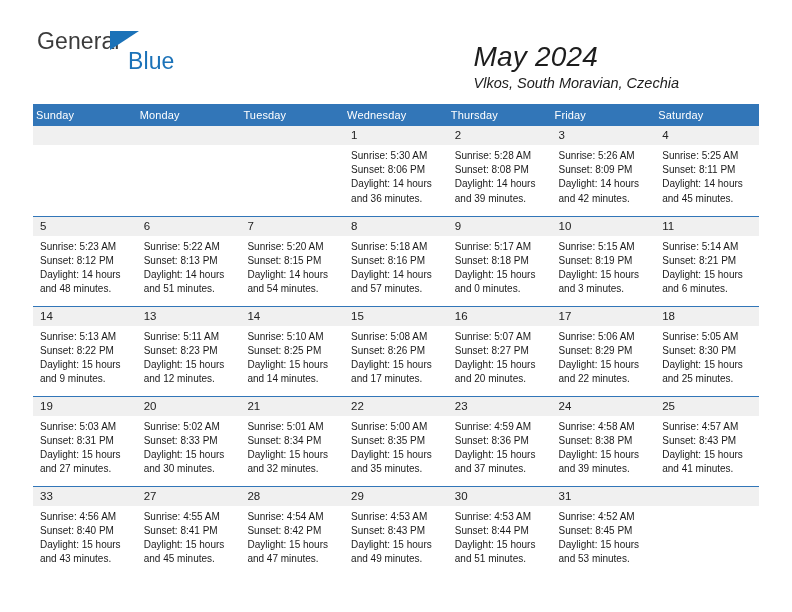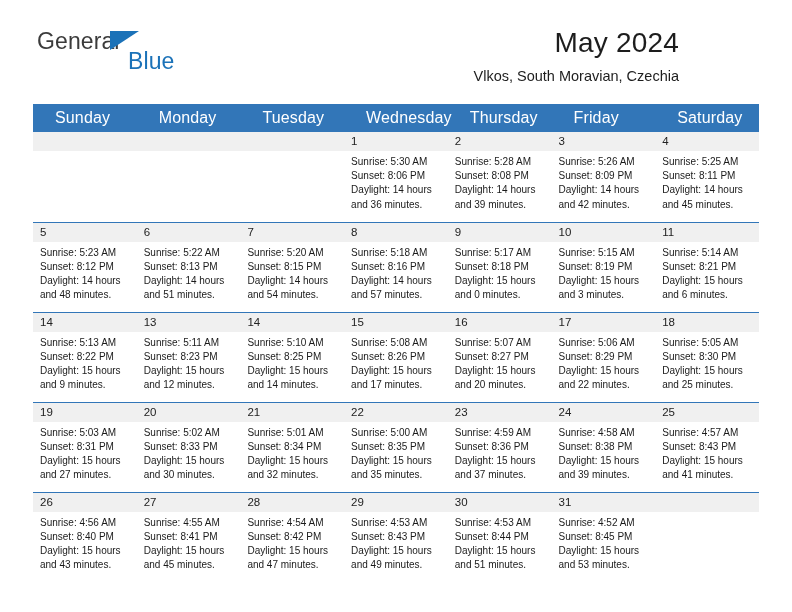--- a/index.html
+++ b/index.html
@@ -59,51 +59,50 @@
     top: 3px;
     width: 0;
     height: 0;
     border-left: 29px solid #1b72b8;
     border-bottom: 19px solid transparent;
   }
 
   .title-block {
     position: absolute;
     right: 0px;
-    top: 26px;
-    text-align: right;
+    top: 40px;
+    font-style: italic;
   }
   .cal-title {
     font-size: 28px;
     font-weight: normal;
     color: #1d1d1d;
     line-height: 34px;
     letter-spacing: .2px;
   }
   .cal-location {
-    margin-top: 7px;
     font-size: 14.5px;
     color: #1d1d1d;
     line-height: 18px;
   }
 
   
   .calendar {
     width: 726px;
     border-collapse: collapse;
     table-layout: fixed;
   }
 
   .calendar th {
     background: #3276b8;
     color: #ffffff;
-    font-size: 16px;
+    font-size: 11px;
     font-weight: normal;
     text-align: left;
-    padding: 5px 0 5px 22px;
+    padding: 5px 0 5px 3px;
     height: 22px;
     letter-spacing: .15px;
   }
 
   .calendar td {
     width: 103.7px;
     height: 90px;
     vertical-align: top;
     padding: 0;
     border-top: 1.3px solid #3276b8;
@@ -420,21 +419,21 @@
             <div class="cell-body">
               <div>Sunrise: 4:57 AM</div>
               <div>Sunset: 8:43 PM</div>
               <div>Daylight: 15 hours</div>
               <div>and 41 minutes.</div>
             </div>
           </td>
         </tr>
         <tr class="week">
           <td>
-            <span class="daynum">26</span>
+            <span class="daynum">33</span>
             <div class="cell-body">
               <div>Sunrise: 4:56 AM</div>
               <div>Sunset: 8:40 PM</div>
               <div>Daylight: 15 hours</div>
               <div>and 43 minutes.</div>
             </div>
           </td>
           <td>
             <span class="daynum">27</span>
             <div class="cell-body">

